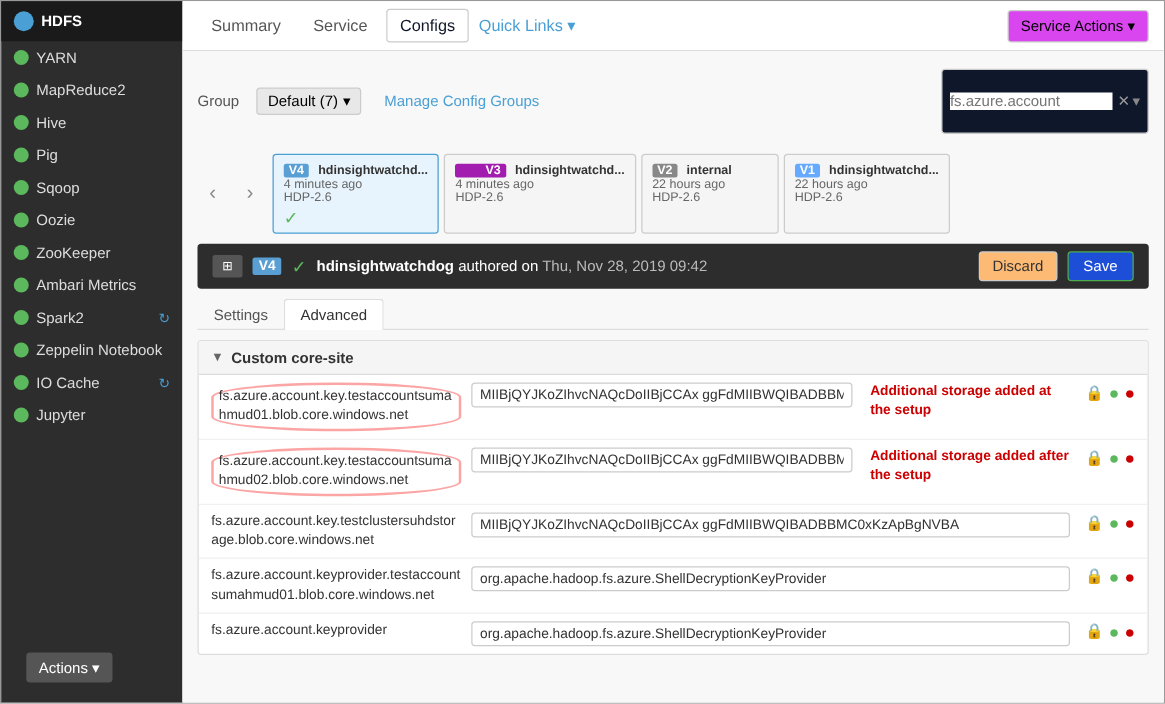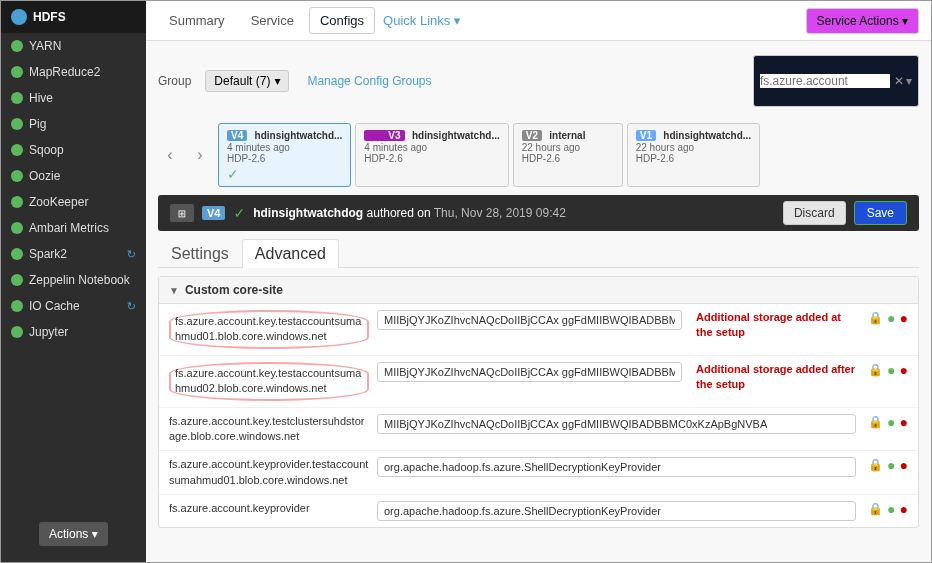--- a/index.html
+++ b/index.html
@@ -56,26 +56,26 @@
     .version-card .v-check { color: #5cb85c; font-size: 14px; margin-top: 2px; display: block; }
 
     
     .current-version-bar { background: #2d2d2d; color: #fff; padding: 6px 12px; display: flex; align-items: center; gap: 8px; margin-bottom: 8px; border-radius: 3px; }
     .cv-icon { width: 24px; height: 18px; background: #555; border-radius: 2px; display: flex; align-items: center; justify-content: center; cursor: pointer; }
     .cv-badge { background: #5a9fd4; color: #fff; border-radius: 2px; padding: 1px 5px; font-size: 11px; font-weight: bold; }
     .cv-check { color: #5cb85c; font-size: 14px; }
     .cv-text { font-size: 12px; flex: 1; }
     .cv-text span.author { font-weight: bold; }
     .cv-text span.date { color: #bbb; }
-    .discard-btn { background: #e5e5e5; border: 1px solid #ccc; color: #333; padding: 4px 10px; border-radius: 3px; cursor: pointer; font-size: 12px; }
+    .discard-btn { background: #fdba74; border: 1px solid #ccc; color: #333; padding: 4px 10px; border-radius: 3px; cursor: pointer; font-size: 12px; }
     .save-btn { background: #1d4ed8; border: 1px solid #4cae4c; color: #fff; padding: 4px 12px; border-radius: 3px; cursor: pointer; font-size: 12px; }
 
     
     .inner-tabs { display: flex; gap: 0; margin-bottom: 8px; border-bottom: 1px solid #ddd; }
-    .inner-tab { padding: 5px 12px; cursor: pointer; color: #555; border: 1px solid transparent; border-bottom: none; margin-bottom: -1px; font-size: 16px; }
+    .inner-tab { padding: 5px 12px; cursor: pointer; color: #555; border: 1px solid transparent; border-bottom: none; margin-bottom: -1px; font-size: 12px; }
     .inner-tab.active { border-color: #ddd; background: #fff; color: #333; border-radius: 3px 3px 0 0; }
 
     
     .config-section { background: #fff; border: 1px solid #ddd; border-radius: 3px; }
     .section-header { display: flex; align-items: center; gap: 6px; padding: 6px 10px; border-bottom: 1px solid #ddd; background: #f5f5f5; cursor: pointer; }
     .section-header .toggle-icon { color: #666; font-size: 10px; }
     .section-title { font-weight: bold; font-size: 12px; color: #333; }
 
     
     .config-row { display: flex; align-items: flex-start; padding: 6px 10px; border-bottom: 1px solid #f0f0f0; gap: 8px; }
@@ -147,21 +147,21 @@
           <span class="status-dot status-green"></span>
           <span class="item-label">IO Cache</span>
           <span class="refresh-icon">↻</span>
         </div>
         <div class="sidebar-item">
           <span class="status-dot status-green"></span>
           <span class="item-label">Jupyter</span>
         </div>
       </div>
     <div class="sidebar-divider"></div>
-    <div style="padding: 8px 28px;">
+    <div style="padding: 8px 10px;">
       <button class="actions-btn">
         <span>Actions ▾</span>
       </button>
     </div>
   </div>
 
   <div class="main-content">
 
     <div class="top-nav">
       <div id="nav-tabs" style="display:flex;gap:4px;">

